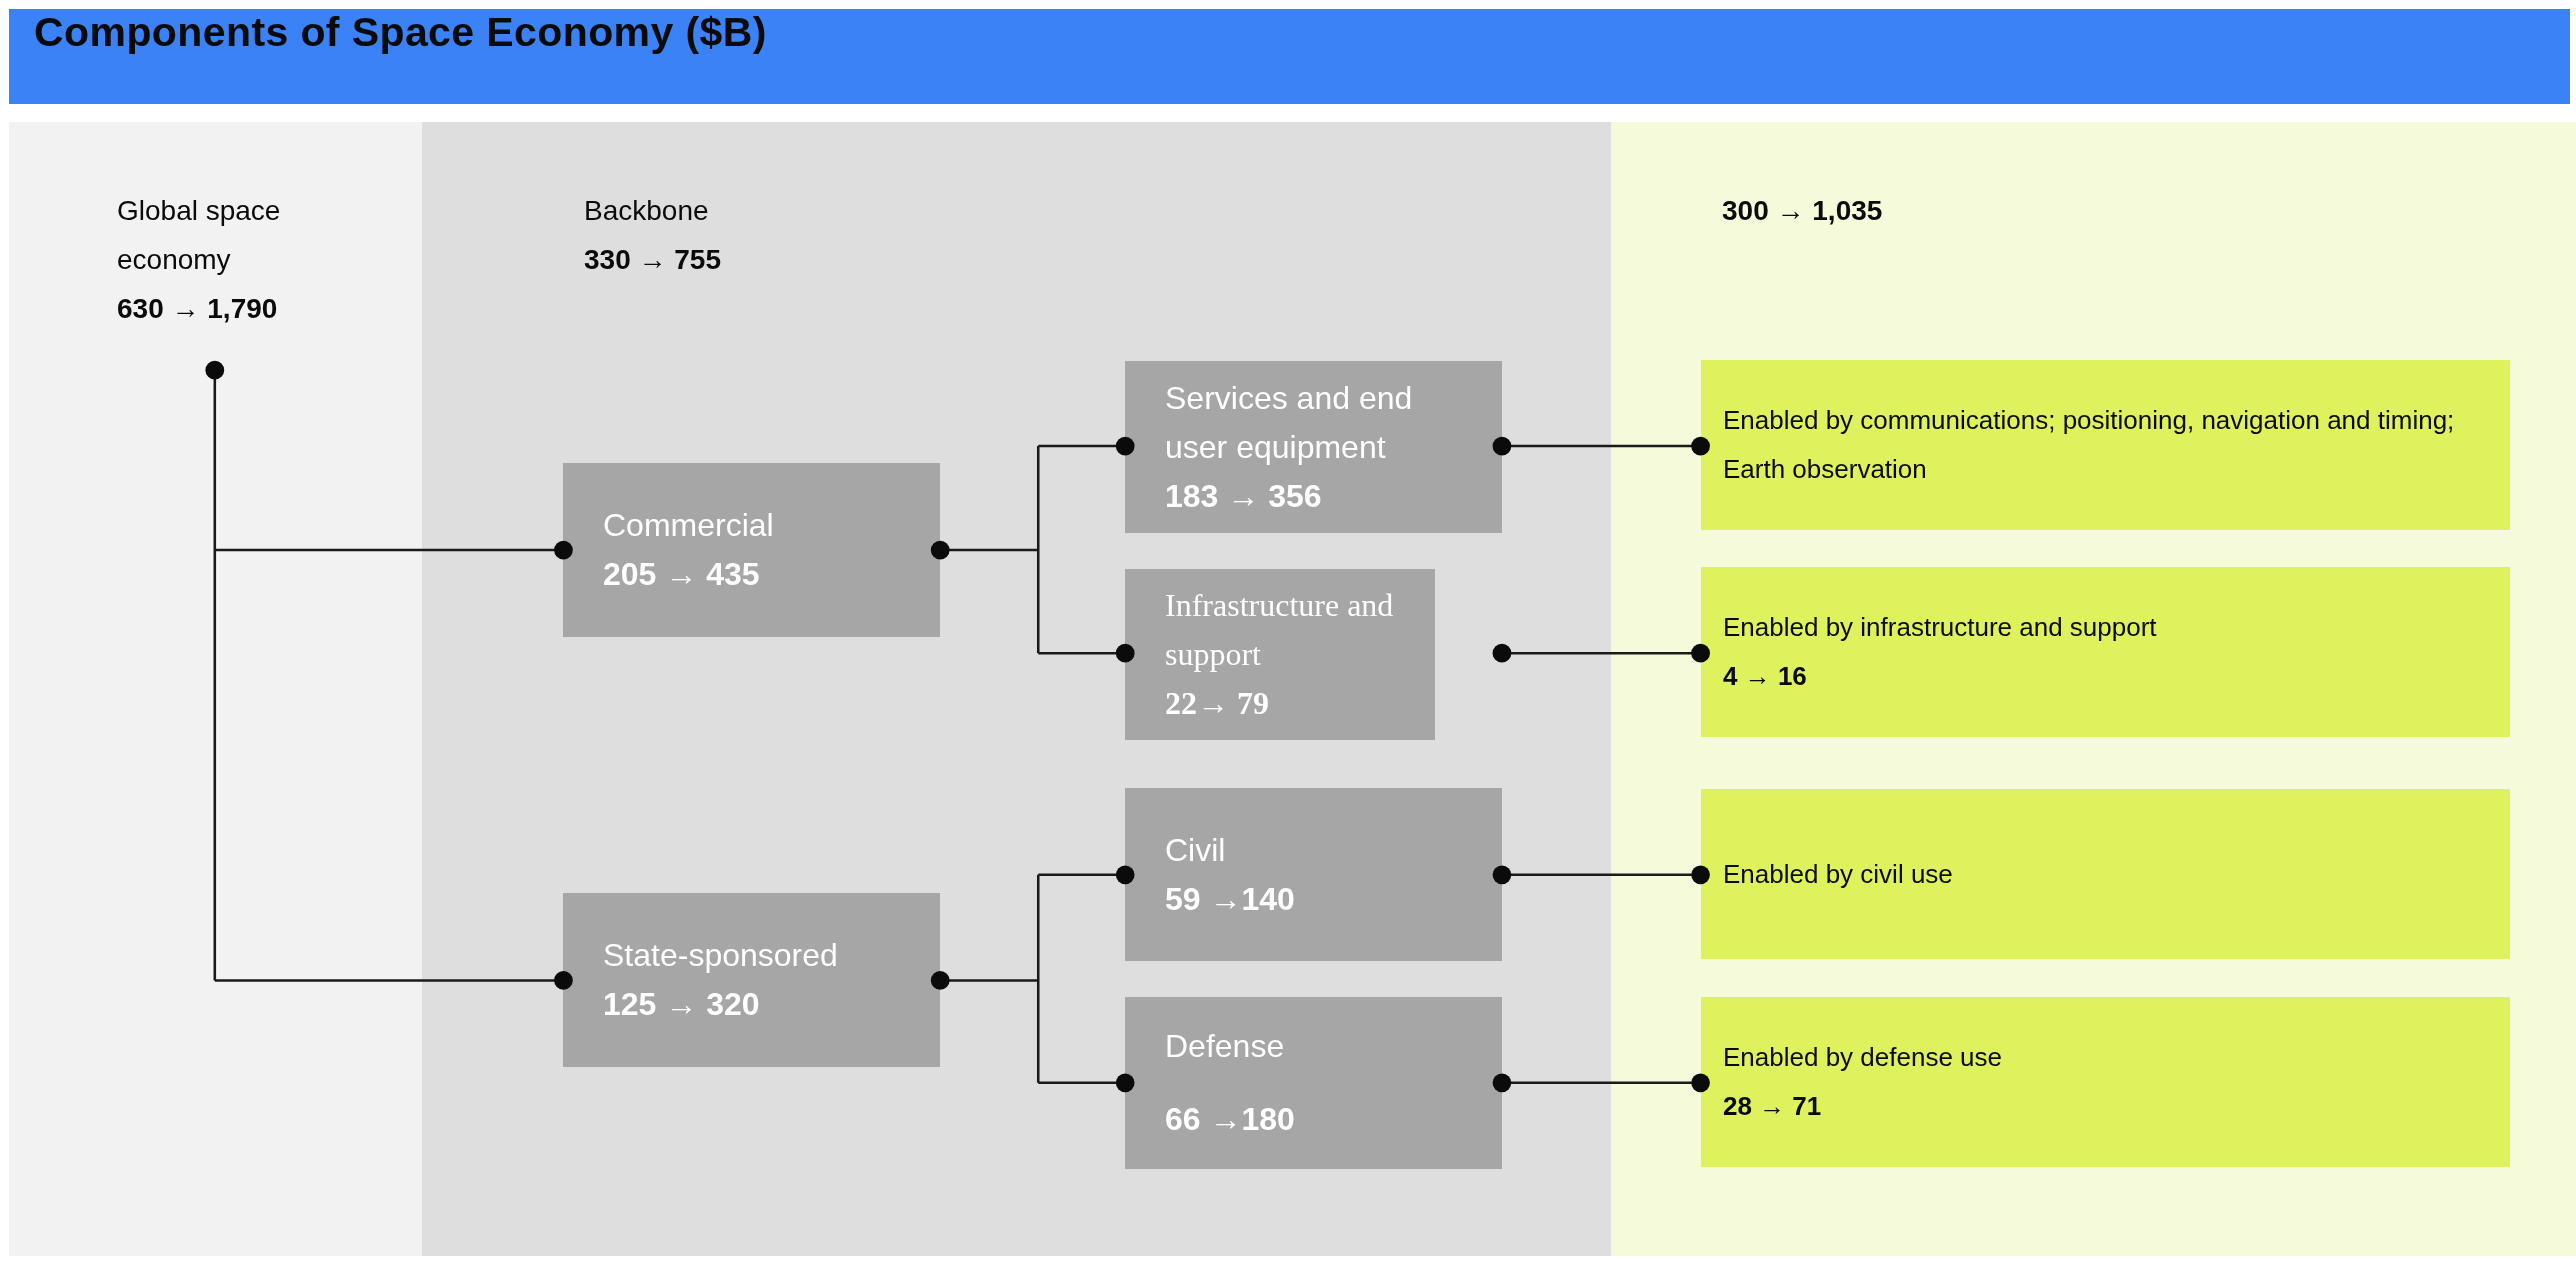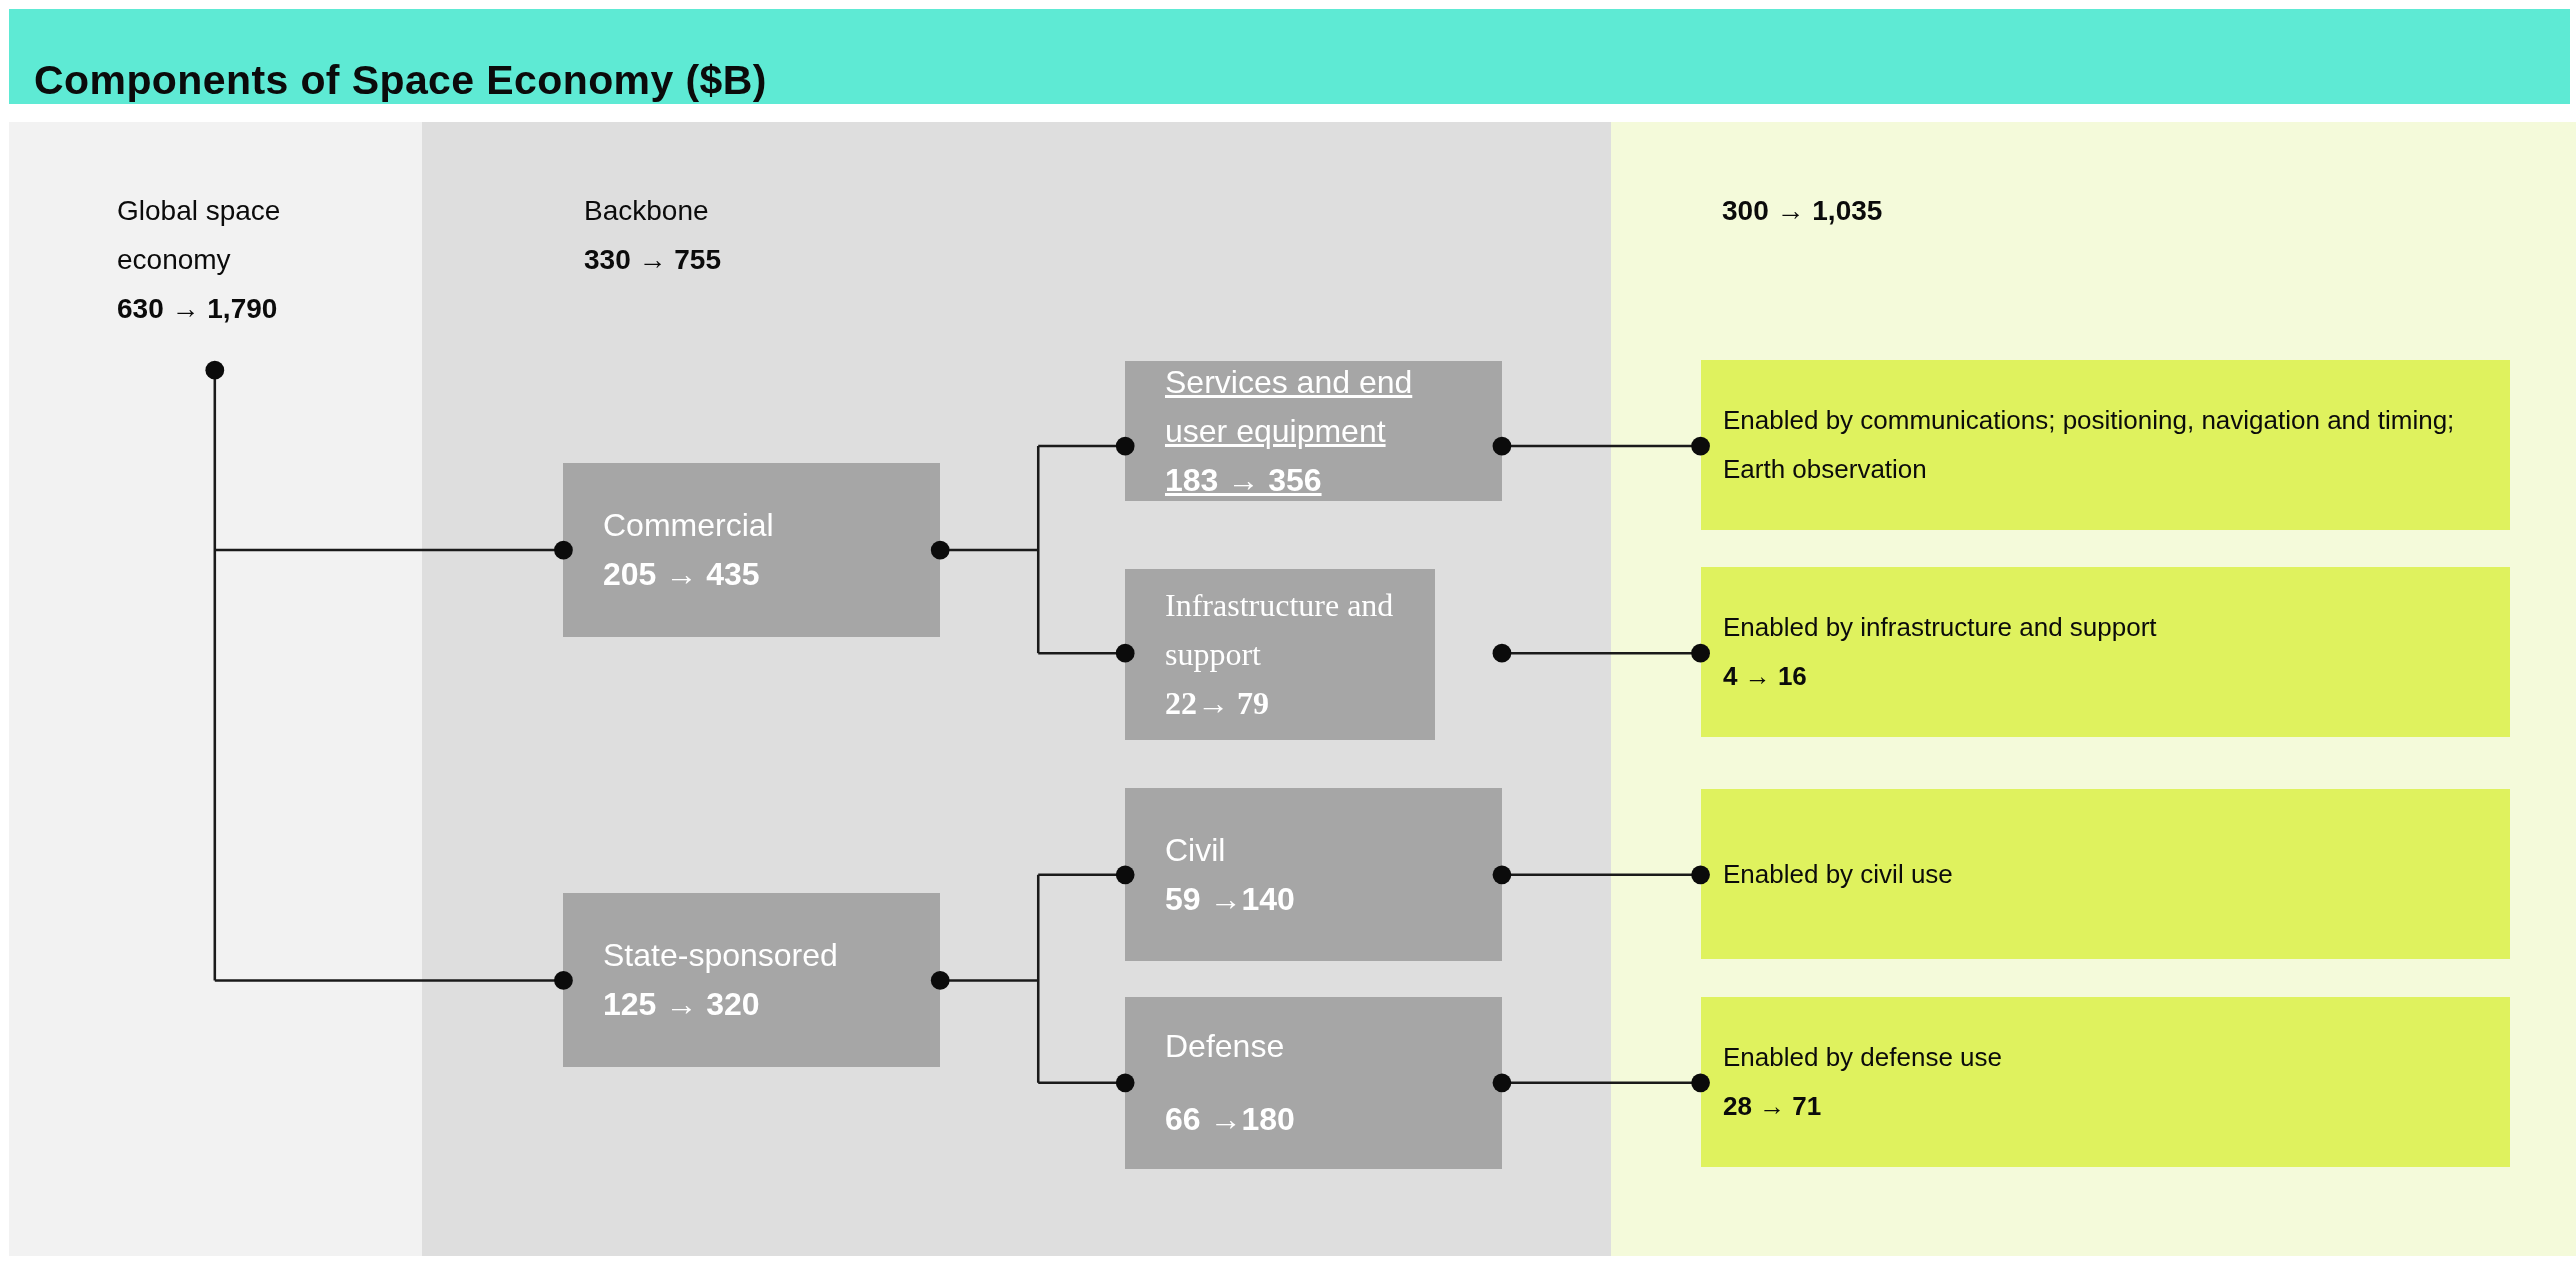--- a/index.html
+++ b/index.html
@@ -2,21 +2,21 @@
 <html style="font-size:13.6px"><head>
 <meta charset="utf-8">
 <style>
   html,body{margin:0;padding:0;background:#ffffff;}
   .canvas{
     position:relative;width:2576px;height:1262px;background:#ffffff;
     font-family:"Liberation Sans",sans-serif;color:#111;overflow:hidden;
   }
   .titlebar{
     position:absolute;left:8.5px;top:8.5px;width:2561px;height:95px;
-    background:#5eead4;display:flex;align-items:flex-end;
+    background:#3b82f6;display:flex;align-items:flex-start;
   }
   .titlebar .title{
     font-size:41px;font-weight:600;padding-left:25.6px;letter-spacing:0.4px;color:#0b0b0b;
   }
   .col{position:absolute;top:122px;height:1134px;}
   .col-left{left:8.5px;width:413px;background:#F2F2F2;}
   .col-mid{left:422px;width:1189px;background:#DEDEDE;}
   .col-right{left:1611px;width:965px;background:#F4FADA;}
   .hdr{
     position:absolute;font-size:28px;line-height:49px;color:#0b0b0b;
@@ -27,21 +27,21 @@
   .hdr-reach{left:1722px;top:186px;width:392px;}
   .gbox{
     position:absolute;background:#A6A6A6;color:#ffffff;
     font-size:32px;line-height:49px;
     padding:0 20.5px 0 40px;box-sizing:border-box;
     display:flex;flex-direction:column;justify-content:center;
   }
   .gbox .value{font-weight:700;}
   .gbox-commercial{left:563px;top:463px;width:377px;height:174px;}
   .gbox-state{left:563px;top:893px;width:377px;height:174px;}
-  .gbox-services{left:1125px;top:361px;width:377px;height:140px;text-decoration:underline;}
+  .gbox-services{left:1125px;top:361px;width:377px;height:172px;}
   .gbox-infrastructure{left:1125px;top:569px;width:310px;height:171px;font-family:Liberation Serif, serif;}
   .gbox-civil{left:1125px;top:788px;width:377px;height:173px;}
   .gbox-defense{left:1125px;top:997px;width:377px;height:172px;gap:24px;}
   .ybox{
     position:absolute;background:#DFF25E;color:#0b0b0b;
     font-size:26px;line-height:49px;
     padding:0 25.6px 0 22px;box-sizing:border-box;
     display:flex;flex-direction:column;justify-content:center;
   }
   .ybox .value{font-weight:700;}

